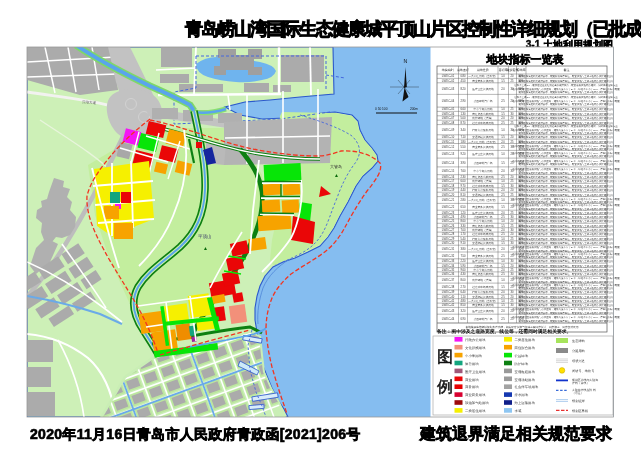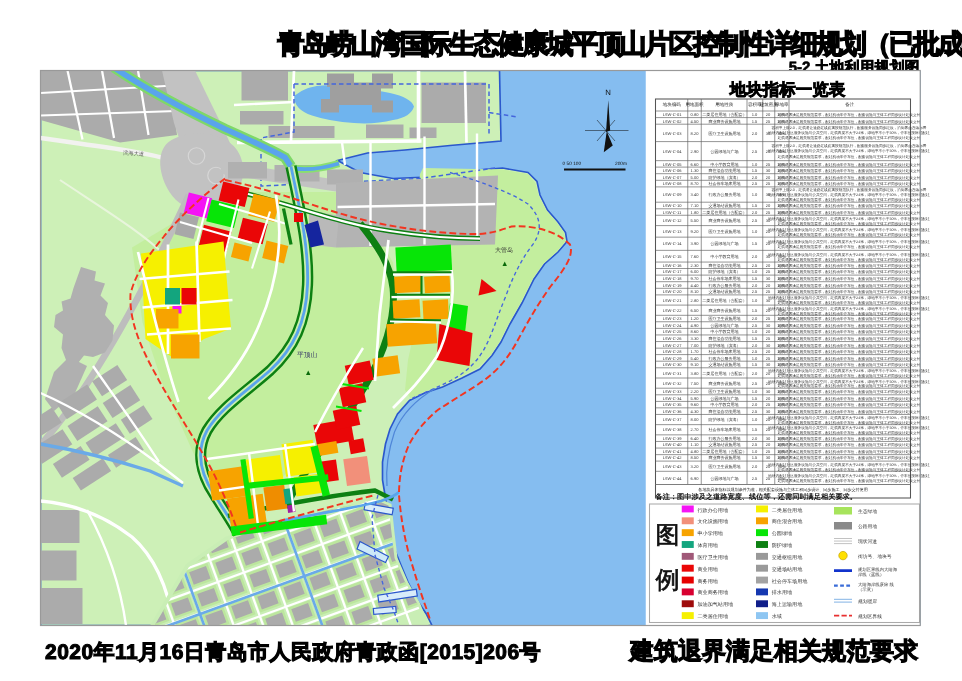--- a/index.html
+++ b/index.html
@@ -5,21 +5,21 @@
 body{font-family:"Liberation Sans", sans-serif;}
 .title{position:absolute;left:185px;top:17px;font-size:18px;font-weight:bold;letter-spacing:-1.7px;color:#000;white-space:nowrap;-webkit-text-stroke:0.9px #000;}
 .subtitle{position:absolute;right:28px;top:38px;font-size:10px;font-weight:bold;color:#000;-webkit-text-stroke:0.4px #000;}
 .bl{position:absolute;left:30px;top:426px;font-size:14px;font-weight:bold;letter-spacing:0.3px;color:#000;-webkit-text-stroke:0.7px #000;}
 .br{position:absolute;right:29px;top:424px;font-size:16px;font-weight:bold;color:#000;-webkit-text-stroke:0.7px #000;}
 </style></head>
 <body>
 
 <div class="title">青岛崂山湾国际生态健康城平顶山片区控制性详细规划（已批成果）</div>
 
-<div class="subtitle">5-2 土地利用规划图</div>
+<div class="subtitle">3-1 土地利用规划图</div>
 
 <svg width="641" height="454" viewBox="0 0 641 454" style="position:absolute;left:0;top:0">
 <defs>
       <clipPath id="mapclip">
         <rect x="27" y="47" width="587" height="370"></rect>
       </clipPath>
     </defs>
 <g clip-path="url(#mapclip)" font-family="Liberation Sans, sans-serif">
 
 <rect x="27" y="47" width="587" height="370" fill="#85bdf0"></rect>
@@ -1013,14 +1013,14 @@
         <line x1="556" y1="401.4" x2="568" y2="401.4"></line>
       </g>
       <text x="572" y="402.2" font-size="3.2" fill="#333">规划驳岸</text>
       <line x1="556" y1="410.4" x2="568" y2="410.4" stroke="#e83030" stroke-width="1.1" stroke-dasharray="3.5,1.5"></line>
       <text x="572" y="412.2" font-size="3.2" fill="#333">规划区界线</text>
     </g>
 
 <rect x="27" y="47" width="586.5" height="370" fill="none" stroke="#999" stroke-width="0.8"></rect>
 </svg>
 
-<div class="bl">2020年11月16日青岛市人民政府青政函[2015]206号</div>
+<div class="bl">2020年11月16日青岛市人民政府青政函[2021]206号</div>
 
 <div class="br">建筑退界满足相关规范要求</div>
 </body></html>

